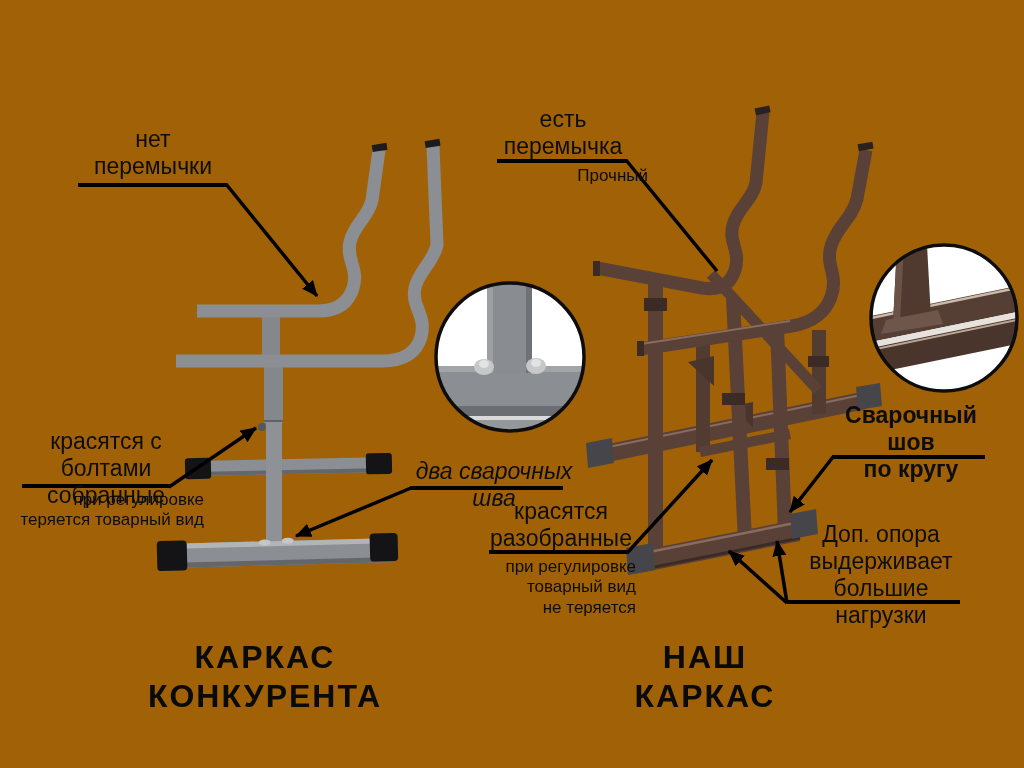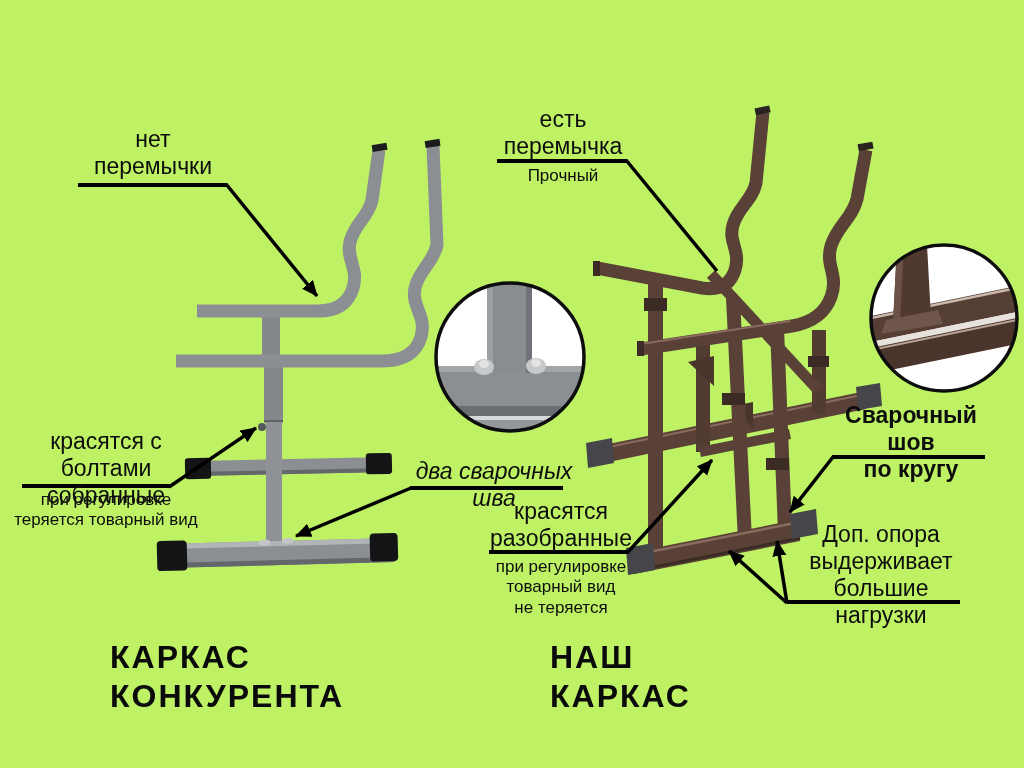--- a/index.html
+++ b/index.html
@@ -1,23 +1,23 @@
 <!DOCTYPE html>
 <html><head>
 <meta charset="utf-8">
 <style>
   html,body{margin:0;padding:0;background:#fff;}
-  .stage{position:relative;width:1024px;height:768px;background:#bef264;overflow:hidden;
+  .stage{position:relative;width:1024px;height:768px;background:#a16207;overflow:hidden;
          font-family:"Liberation Sans",sans-serif;color:#0d0d0d;}
   .stage svg{position:absolute;left:0;top:0;}
   .lbl{position:absolute;text-align:center;white-space:pre-line;
        font-size:23px;line-height:1.17;color:#0d0d0d;}
-  .note{position:absolute;text-align:center;white-space:pre-line;
+  .note{position:absolute;text-align:right;white-space:pre-line;
         font-size:17px;line-height:1.2;color:#0d0d0d;}
-  .title{position:absolute;text-align:left;white-space:pre-line;
+  .title{position:absolute;text-align:center;white-space:pre-line;
          font-size:32px;font-weight:bold;letter-spacing:2px;line-height:1.22;color:#0a0a0a;}
 </style>
 </head>
 <body>
 
 <div class="stage">
 
 <svg width="1024" height="768" viewBox="0 0 1024 768">
   <defs>
     <marker id="arrowhead" markerUnits="userSpaceOnUse" markerWidth="20" markerHeight="16" refX="15" refY="7" orient="auto">

